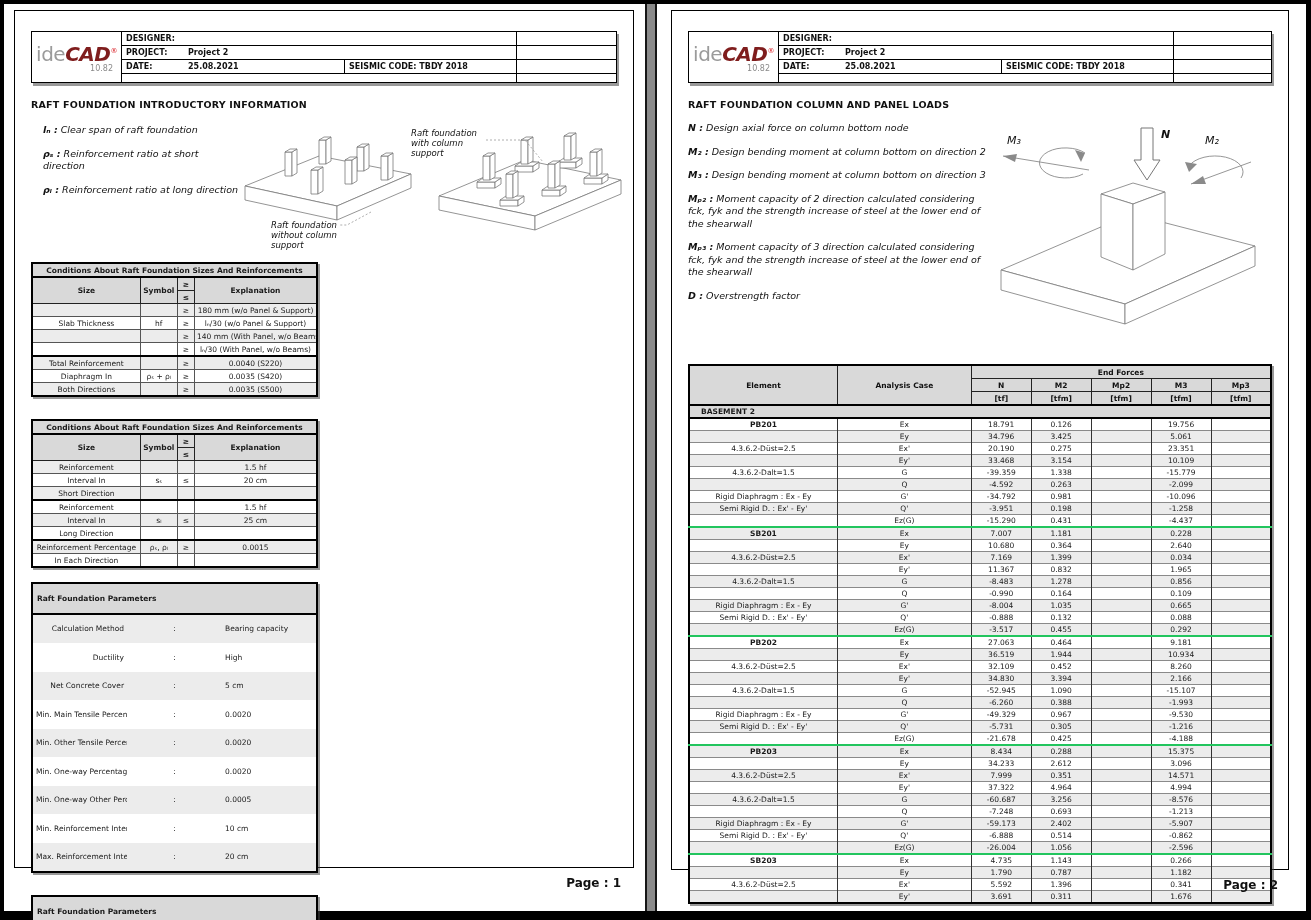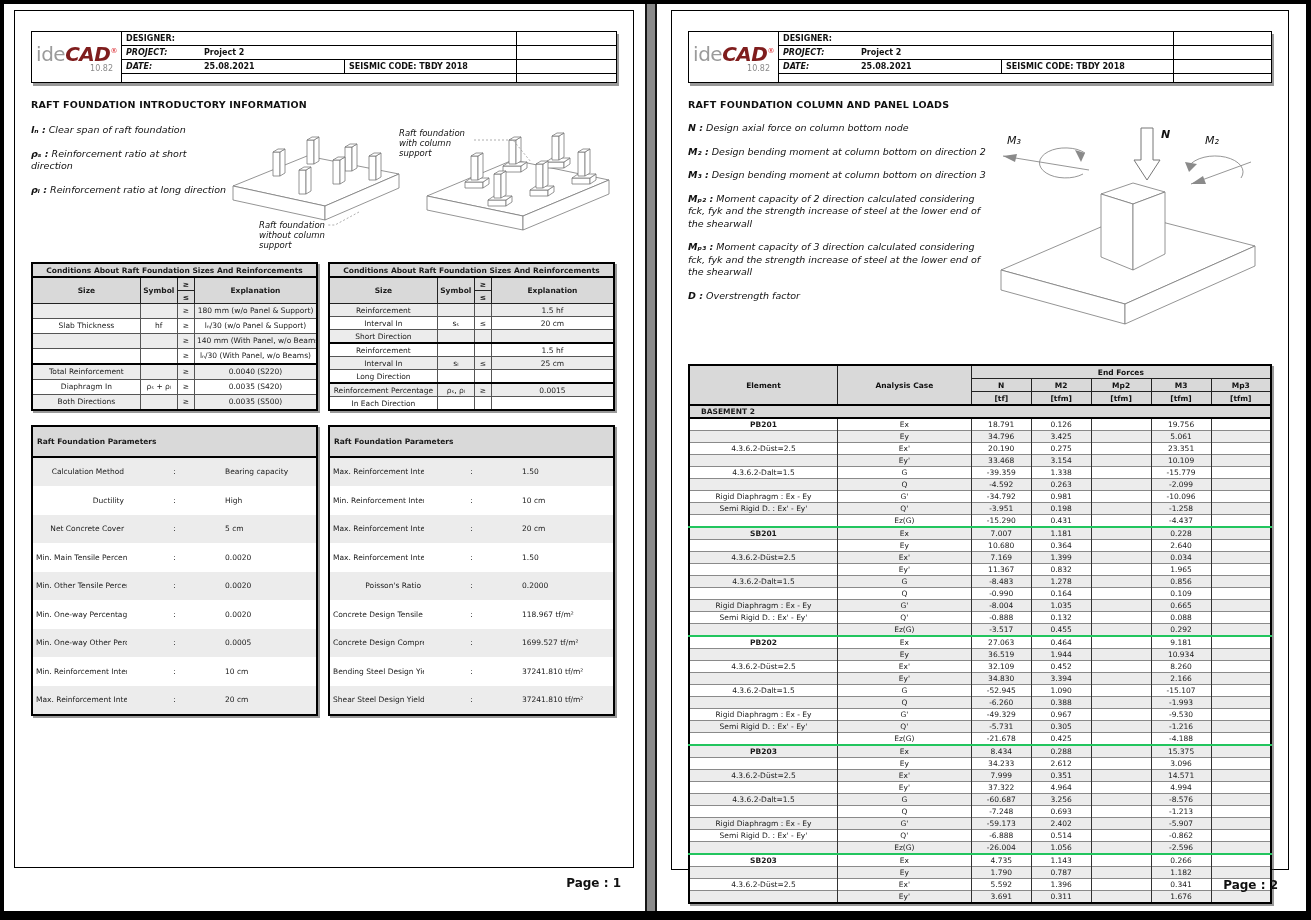--- a/index.html
+++ b/index.html
@@ -21,43 +21,43 @@
   
   table.hdr{width:100%;border-collapse:collapse;table-layout:fixed;box-shadow:2px 3px 0 rgba(70,70,70,.55);}
   table.hdr td{border:1px solid #000;font-size:8px;padding:1px 4px;height:11px;vertical-align:middle;}
   table.hdr td.logo{height:auto;text-align:center;vertical-align:middle;padding:2px;}
   .lb{font-size:20px;line-height:20px;letter-spacing:-.5px;}
   .l-ide{color:#9b9b9b;font-weight:400;}
   .l-cad{color:#7f1d1d;font-weight:bold;font-style:italic;}
   .l-reg{color:#d91f26;font-size:7px;vertical-align:super;}
   .l-ver{font-size:8px;color:#8a8a8a;text-align:right;padding-right:6px;margin-top:1px;}
   .hb{font-weight:bold;white-space:nowrap;overflow:hidden;}
-  .hk{display:inline-block;width:78px;font-weight:bold;font-style:italic;}
+  .hk{display:inline-block;width:62px;font-weight:bold;}
   .hv{font-weight:bold;}
   tr.hthin td{height:6px;}
 
   
   .sect-title{margin-top:16px;font-size:9.5px;font-weight:bold;letter-spacing:.2px;}
   .defs .def{font-style:italic;font-size:9.5px;line-height:12.5px;margin-bottom:11px;}
   .defs .def b{font-weight:bold;}
-  .p1-top{display:flex;margin-top:14px;height:134px;}
+  .p1-top{display:flex;margin-top:14px;height:134px;margin-left:12px;}
   .p1-top .defs{width:200px;flex:0 0 200px;}
   .p1-svg{width:384px;height:132px;flex:0 0 384px;}
   .p2-top{display:flex;margin-top:12px;height:234px;}
   .p2-top .defs{width:305px;flex:0 0 305px;}
   .p2-svg{width:272px;height:230px;flex:0 0 272px;}
   .dlabel{font-style:italic;font-size:8.5px;fill:#111;}
   .axlabel{font-style:italic;font-size:11px;fill:#111;}
   .iso{fill:#fff;stroke:#7a7a7a;stroke-width:.8;}
   .lead{fill:none;stroke:#999;stroke-width:.8;stroke-dasharray:2 2;}
   .arrw{fill:none;stroke:#8a8a8a;stroke-width:.9;}
   .ah{fill:#8a8a8a;stroke:none;}
 
   
-  .cond-row,.param-row{display:flex;gap:10px;}
+  .cond-row,.param-row{display:flex;gap:22px;flex-direction:column;}
   .cond-row{margin-top:4px;}
   .param-row{margin-top:14px;}
   table.cond,table.param{width:287px;border-collapse:collapse;table-layout:fixed;border:2px solid #000;
         box-shadow:2px 2px 0 rgba(70,70,70,.55);}
   table.cond th,table.cond td{border:1px solid #555;font-size:7.5px;height:12px;padding:0 2px;text-align:center;color:#1a1a1a;overflow:hidden;white-space:nowrap;}
   table.cond th{background:#d9d9d9;font-weight:bold;border-color:#222;}
   th.ttl,td.ttl{background:#d9d9d9;font-weight:bold;font-size:7.6px;height:13px;border-bottom:2px solid #000 !important;}
   table.cond tr.alt td{background:#ececec;}
   table.cond tr.sep td{border-top:2px solid #000;}
   table.param td{font-size:7.5px;height:12.5px;padding:8px 3px;border:none;color:#1a1a1a;white-space:nowrap;overflow:hidden;}

